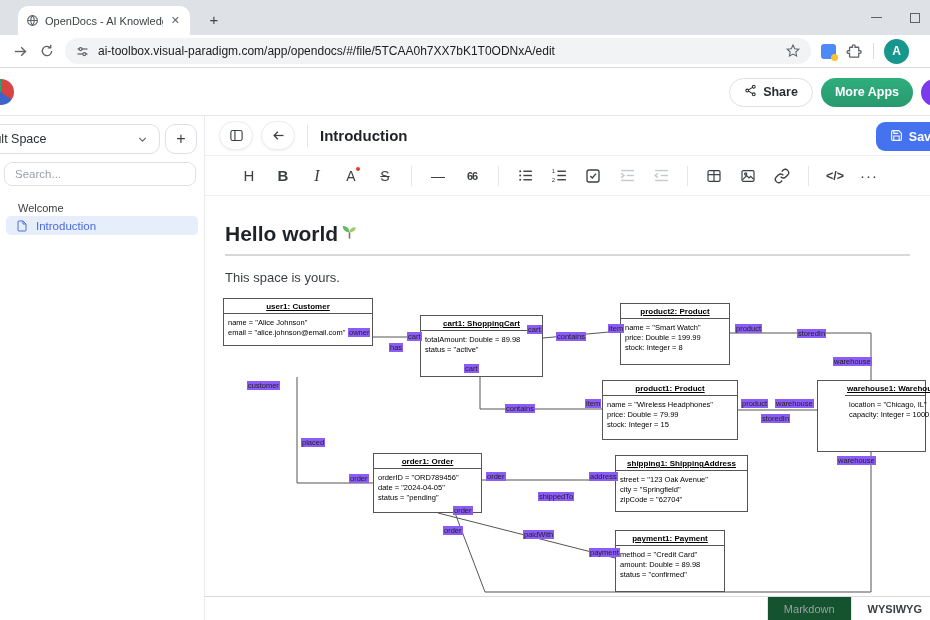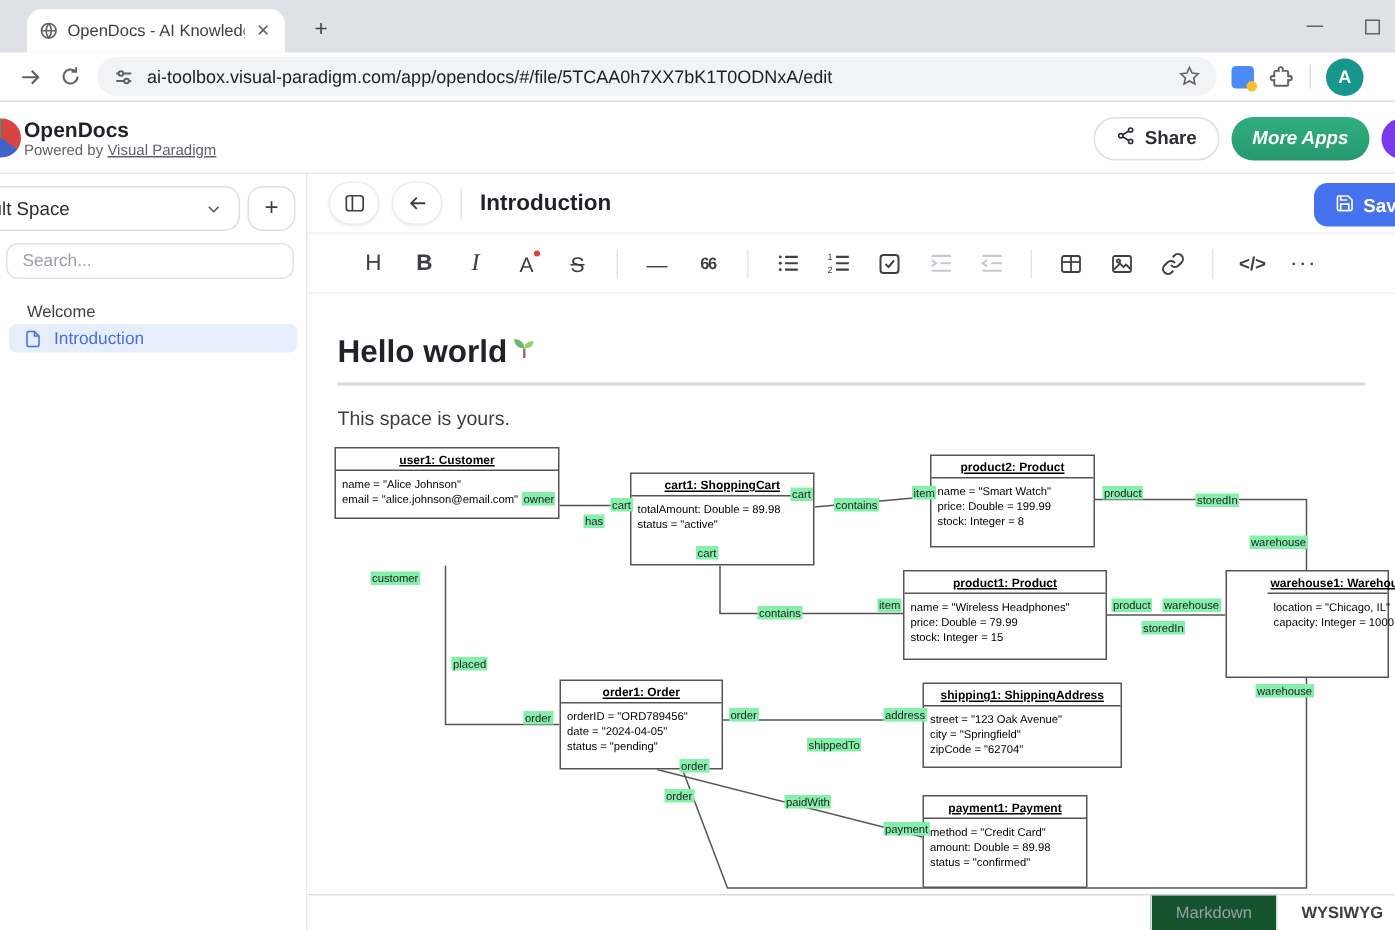--- a/index.html
+++ b/index.html
@@ -35,21 +35,21 @@
   .vp-logo { position:absolute; left:-12px; top:11px; width:26px; height:26px; border-radius:50%;
              background:conic-gradient(#d64541 0 35%, #3f63c8 35% 70%, #2aa574 70% 100%); }
   .brand { margin-left:16px; }
   .brand-title { font-size:14px; font-weight:bold; color:#1f2328; }
   .brand-sub { font-size:10px; color:#5f6368; margin-top:1px; }
   .brand-sub a { color:#5f6368; text-decoration:underline; }
   .hdr-actions { position:absolute; right:-18px; top:0; height:48px; display:flex; align-items:center; gap:8px; }
   .btn-share { display:flex; align-items:center; gap:6px; height:29px; padding:0 14px; background:#fff;
                border:1px solid #dcdfe4; border-radius:15px; font-size:12.5px; font-weight:600; color:#2b2f33; }
   .btn-moreapps { height:29px; padding:0 14px; background:linear-gradient(#2fae7e,#27996e); border:none;
-                  border-radius:15px; font-size:12.5px; font-weight:bold; color:#fff;font-style:italic; }
+                  border-radius:15px; font-size:12.5px; font-weight:bold; color:#fff; }
   .hdr-avatar { width:27px; height:27px; border-radius:50%; background:#7c3aed; }
 
   
   .shell { display:flex; height:504px; }
   .sidebar { width:205px; border-right:1px solid #e8eaed; background:#fff; position:relative; }
   .space-row { position:absolute; top:8px; left:0; right:0; height:30px; }
   .space-select { position:absolute; left:-45px; top:0; width:205px; height:30px; border:1px solid #dcdfe4;
                   border-radius:10px; background:#fff; display:flex; align-items:center; padding:0 10px 0 12px;
                   font-size:12.5px; color:#2b2f33; }
   .space-select .chev { margin-left:auto; color:#5f6368; display:flex; }
@@ -97,21 +97,21 @@
   .para { margin:14px 20px; font-size:13px; color:#3c4043; }
 
   
   .uml { position:absolute; left:0; top:0; width:725px; height:400px; }
   .uml svg { position:absolute; left:0; top:0; }
   .uml polyline { fill:none; stroke:#555; stroke-width:1; }
   .uml-box { position:absolute; background:#fff; border:1px solid #555; }
   .uml-title { font-size:8px; font-weight:bold; text-decoration:underline; text-align:center;
                padding:3px 2px 2px; border-bottom:1px solid #555; color:#000; white-space:nowrap; }
   .uml-attrs { padding:4px 4px; font-size:7.5px; line-height:10px; color:#000; white-space:nowrap; }
-  .uml-label { position:absolute; font-size:7.5px; line-height:9px; color:#222; background:#86efac;
+  .uml-label { position:absolute; font-size:7.5px; line-height:9px; color:#222; background:#8b5cf6;
                padding:0 1px; white-space:nowrap; }
 
   
   .statusbar { height:24px; border-top:1px solid #d8dce1; background:#fff; display:flex;
                justify-content:flex-end; align-items:stretch; padding-right:0; margin-right:-8px; }
   .mode-tab { font-size:11px; display:flex; align-items:center; padding:0 16px; color:#9aa0a6;
               background:#14532d; border-left:1px solid #e2e5e9; }
   .mode-tab.active { background:#fff; color:#3c4043; font-weight:bold; }
 </style>
 </head>
@@ -171,24 +171,20 @@
     <svg width="17" height="17" viewBox="0 0 24 24" fill="none" stroke="#5f6368" stroke-width="1.8">
         <path d="M9 4.5a2 2 0 1 1 4 0l-.2 1.5H17a1 1 0 0 1 1 1v4l1.5-.2a2 2 0 1 1 0 4L18 14.6V19a1 1 0 0 1-1 1H6a1 1 0 0 1-1-1v-4.4l-1.5.2a2 2 0 1 1 0-4L5 11V7a1 1 0 0 1 1-1h3.2z"></path>
       </svg>
   </span>
   <span class="vdiv"></span>
   <span class="chrome-avatar">A</span>
 </div>
 
 <div class="appheader">
   <span class="vp-logo"></span>
-  <div class="brand">
-    <div class="brand-title">OpenDocs</div>
-    <div class="brand-sub"><span>Powered by </span><a>Visual Paradigm</a></div>
-  </div>
   <div class="hdr-actions">
     <button class="btn-share">
       <span>
         <svg width="13" height="13" viewBox="0 0 24 24" fill="none" stroke="#2b2f33" stroke-width="2">
             <circle cx="18" cy="5" r="2.6"></circle>
             <circle cx="6" cy="12" r="2.6"></circle>
             <circle cx="18" cy="19" r="2.6"></circle>
             <line x1="8.3" y1="10.8" x2="15.7" y2="6.2"></line>
             <line x1="8.3" y1="13.2" x2="15.7" y2="17.8"></line>
           </svg>

